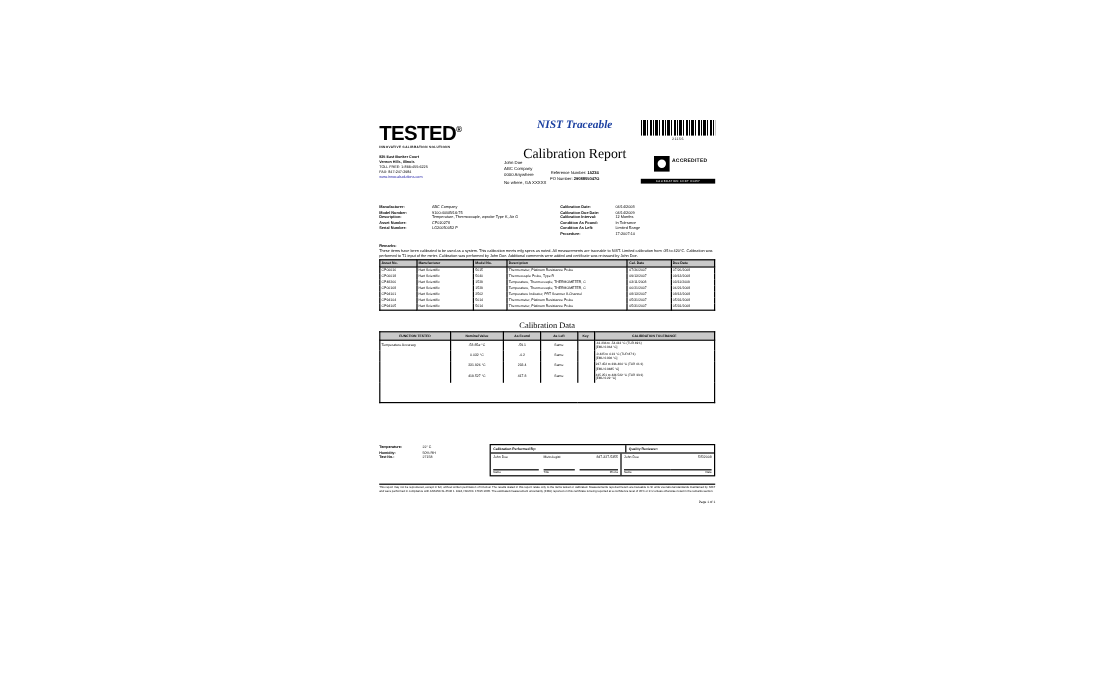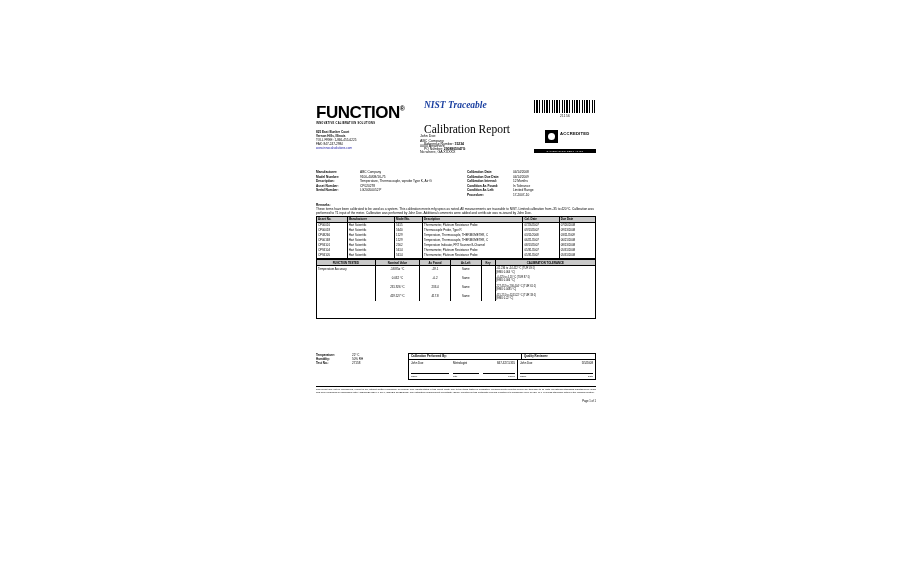--- a/index.html
+++ b/index.html
@@ -57,23 +57,23 @@
     margin-top: 5px;
     font-size: 3.1px;
     line-height: 4.2px;
     color: #000;
   }
   .addr .b { font-weight: bold; }
   .addr .url { color: #2222aa; }
 
   .title-block {
     position: absolute;
-    left: 108px;
+    left: 120px;
     top: 0px;
-    text-align: left;
+    text-align: center;
   }
   .nist {
     font-family: "Liberation Serif", serif;
     font-style: italic;
     font-weight: bold;
     font-size: 9.5px;
     color: #1a3fa0;
     line-height: 10px;
   }
   .calrep {
@@ -314,21 +314,21 @@
   }
 </style>
 </head>
 <body>
 
 <div class="page">
   <div class="doc">
 
     <div class="hdr">
       <div class="logo">
-        <div class="logo-main"><span>FUNCTION</span><span class="reg">®</span></div>
+        <div class="logo-main"><span>TESTED</span><span class="reg">®</span></div>
         <div class="logo-sub">INNOVATIVE CALIBRATION SOLUTIONS</div>
         <div class="addr">
           <div class="b">825 East Bunker Court</div>
           <div class="b">Vernon Hills, Illinois</div>
           <div>TOLL FREE: 1-866-455-6225</div>
           <div>FAX: 847-247-2984</div>
           <div class="url">www.innocalsolutions.com</div>
         </div>
       </div>
 
@@ -482,20 +482,21 @@
             <td>CP94105</td>
             <td>Hart Scientific</td>
             <td>5614</td>
             <td>Thermometer, Platinum Resistance Probe</td>
             <td>05/31/2007</td>
             <td>05/31/2008</td>
           </tr>
       </tbody>
     </table>
 
+    <div class="sect-title">Calibration Data</div>
     <table class="cal">
       <thead>
         <tr>
           <th style="width:21%">FUNCTION TESTED</th>
           <th style="width:16%">Nominal Value</th>
           <th style="width:11%">As Found</th>
           <th style="width:11%">As Left</th>
           <th style="width:5%">Key</th>
           <th style="width:36%">CALIBRATION TOLERANCE</th>
         </tr>

